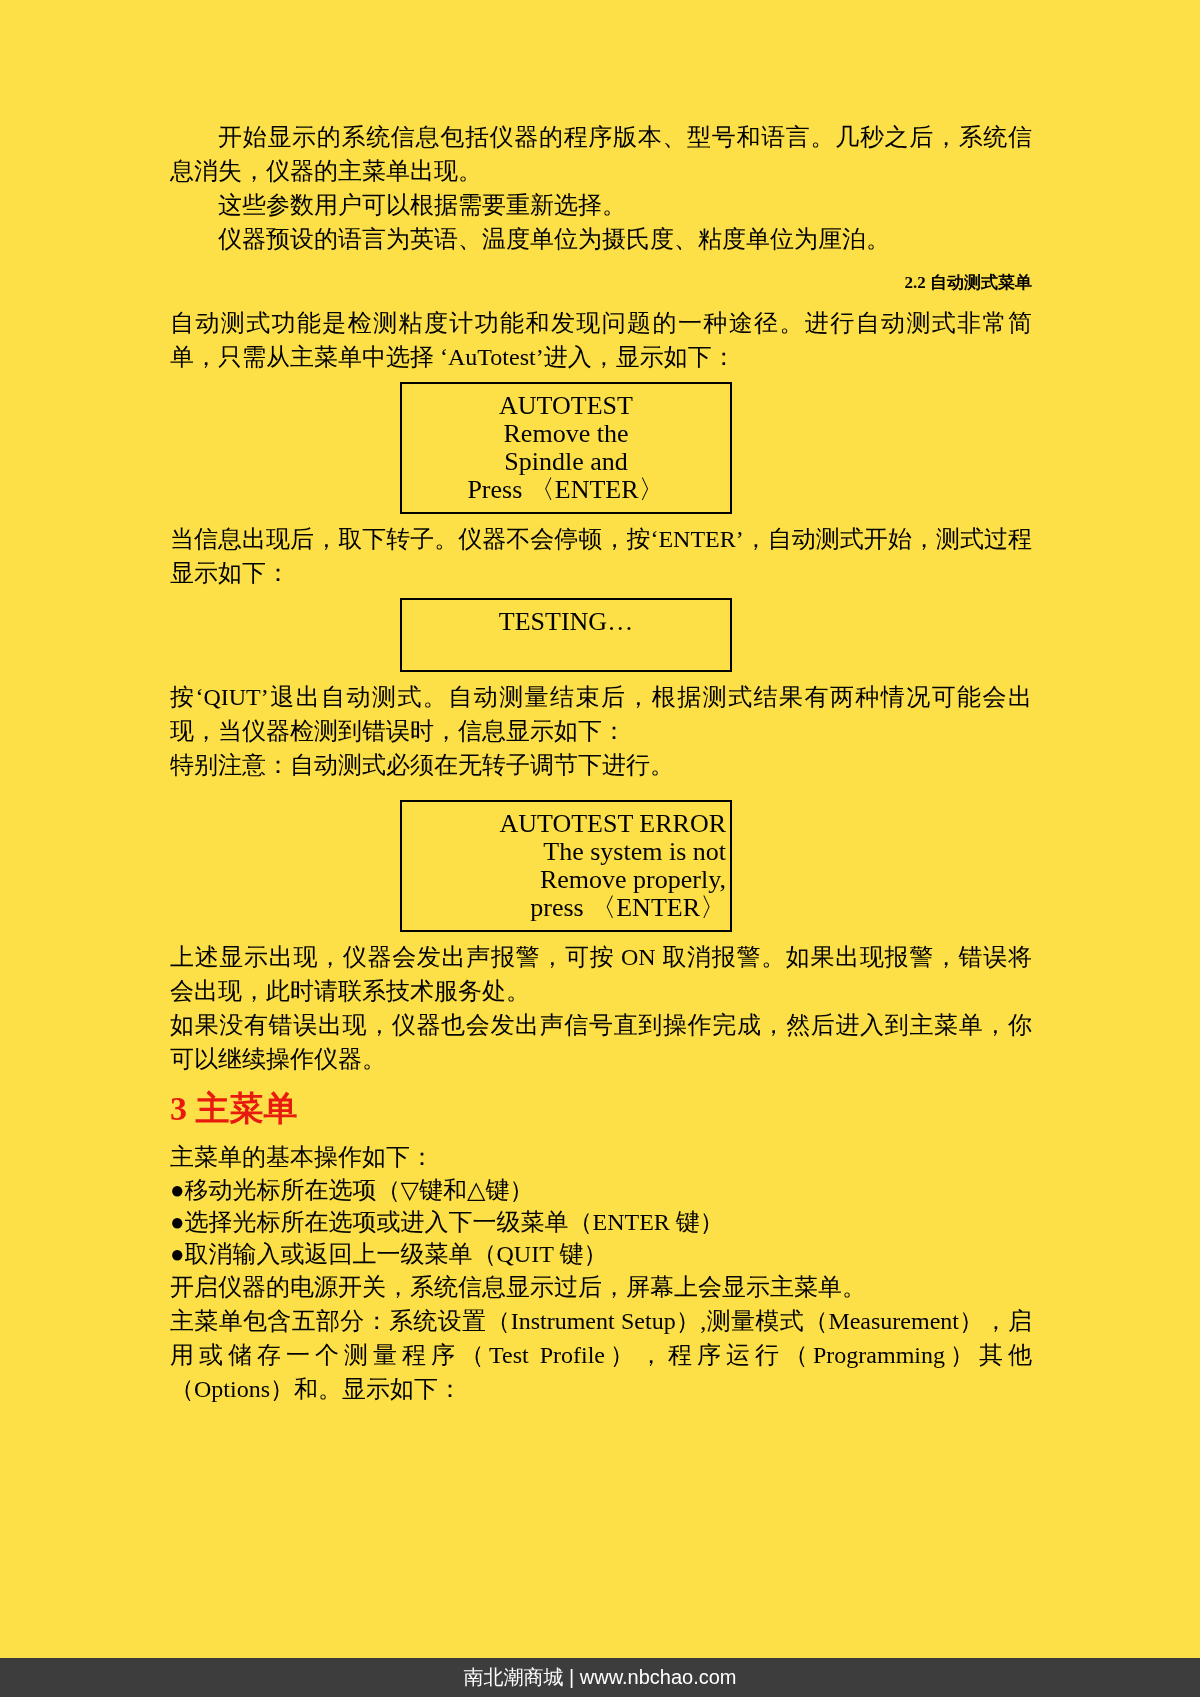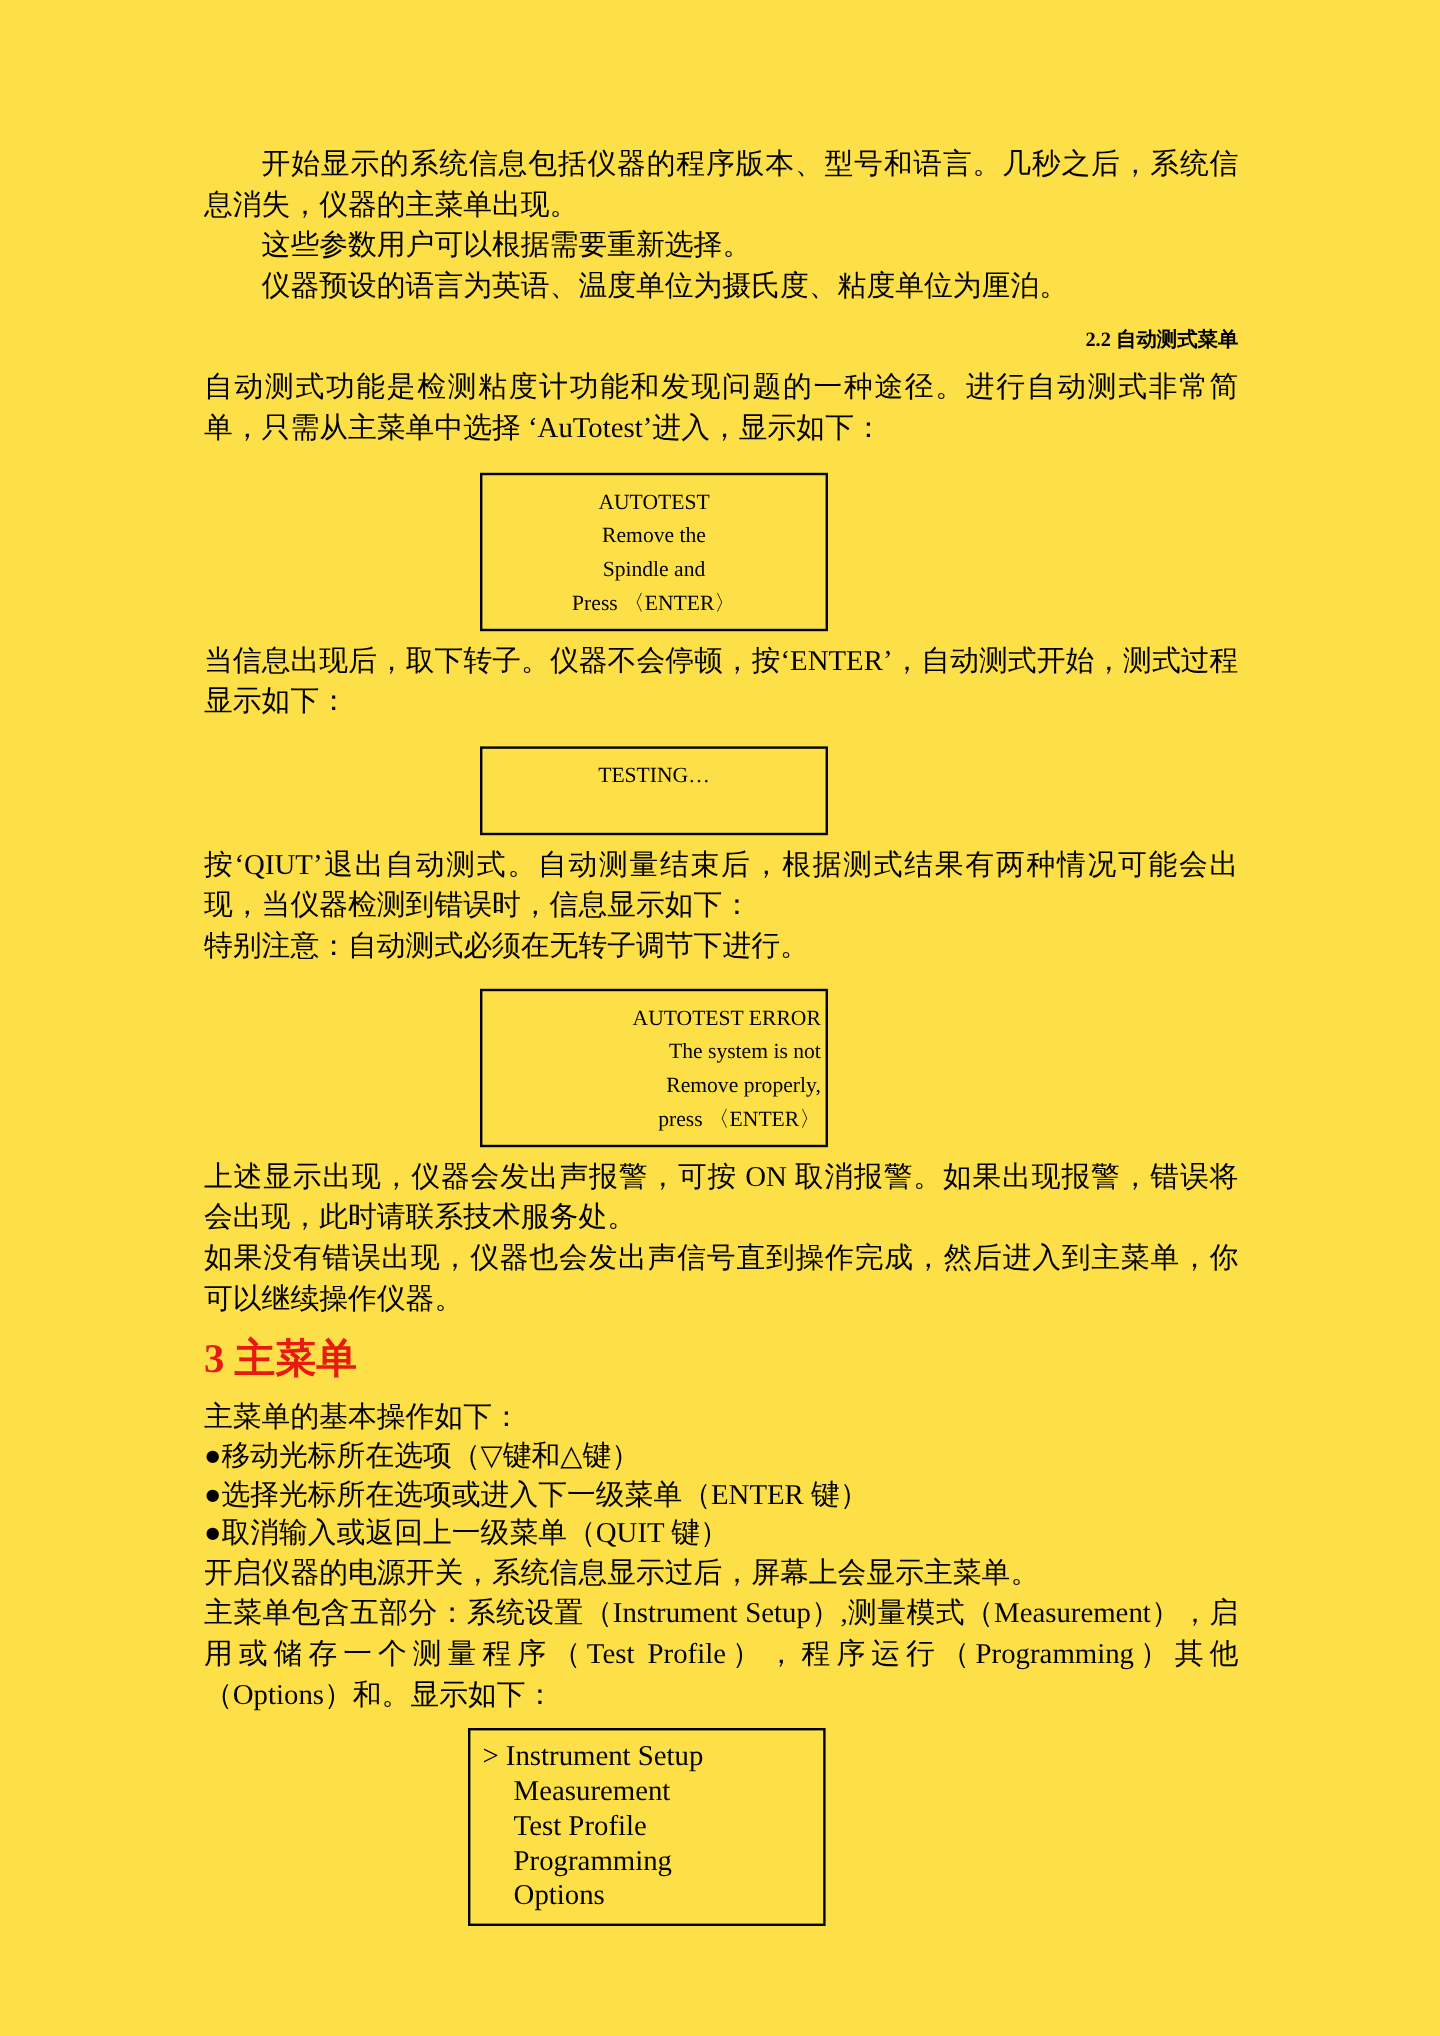--- a/index.html
+++ b/index.html
@@ -33,26 +33,26 @@
   .red-heading {
     font-size: 34px;
     font-weight: bold;
     line-height: 42px;
     color: #e8190f;
     margin: 12px 0 10px 0;
     text-align: left;
   }
   .lcd-box {
     box-sizing: border-box;
-    width: 290px;
+    width: 332px;
     border: 2px solid #000;
-    margin: 20px 0 8px 230px;
+    margin: 8px 0 8px 230px;
     padding: 8px 4px;
     text-align: center;
-    font-size: 18px;
+    font-size: 26px;
     line-height: 28px;
   }
   .box-testing { padding: 8px 4px 34px 4px; }
   .box-error { margin-top: 18px; text-align: right; }
   .bullet-line { text-align: left; line-height: 32px; }
   .menu-box {
     box-sizing: border-box;
     width: 298px;
     border: 2px solid #000;
     margin: 10px 0 8px 220px;
@@ -122,23 +122,19 @@
 
     <p>主菜单的基本操作如下：</p>
 
     <p class="bullet-line">●移动光标所在选项（▽键和△键）</p>
     <p class="bullet-line">●选择光标所在选项或进入下一级菜单（ENTER 键）</p>
     <p class="bullet-line">●取消输入或返回上一级菜单（QUIT 键）</p>
 
     <p>开启仪器的电源开关，系统信息显示过后，屏幕上会显示主菜单。</p>
     <p>主菜单包含五部分：系统设置（Instrument Setup）,测量模式（Measurement），启用或储存一个测量程序（Test Profile），程序运行（Programming）其他（Options）和。显示如下：</p>
 
-    <div class="menu-box">
-      <div class="menu-first">&gt; Instrument Setup</div>
-      <div class="menu-item">Measurement</div>
-      <div class="menu-item">Test Profile</div>
-      <div class="menu-item">Programming</div>
-      <div class="menu-item">Options</div>
-    </div>
 
   </div>
 
+  <div class="footer">
+    <span>南北潮商城 | www.nbchao.com</span>
+  </div>
 </div>
 
 </body></html>

